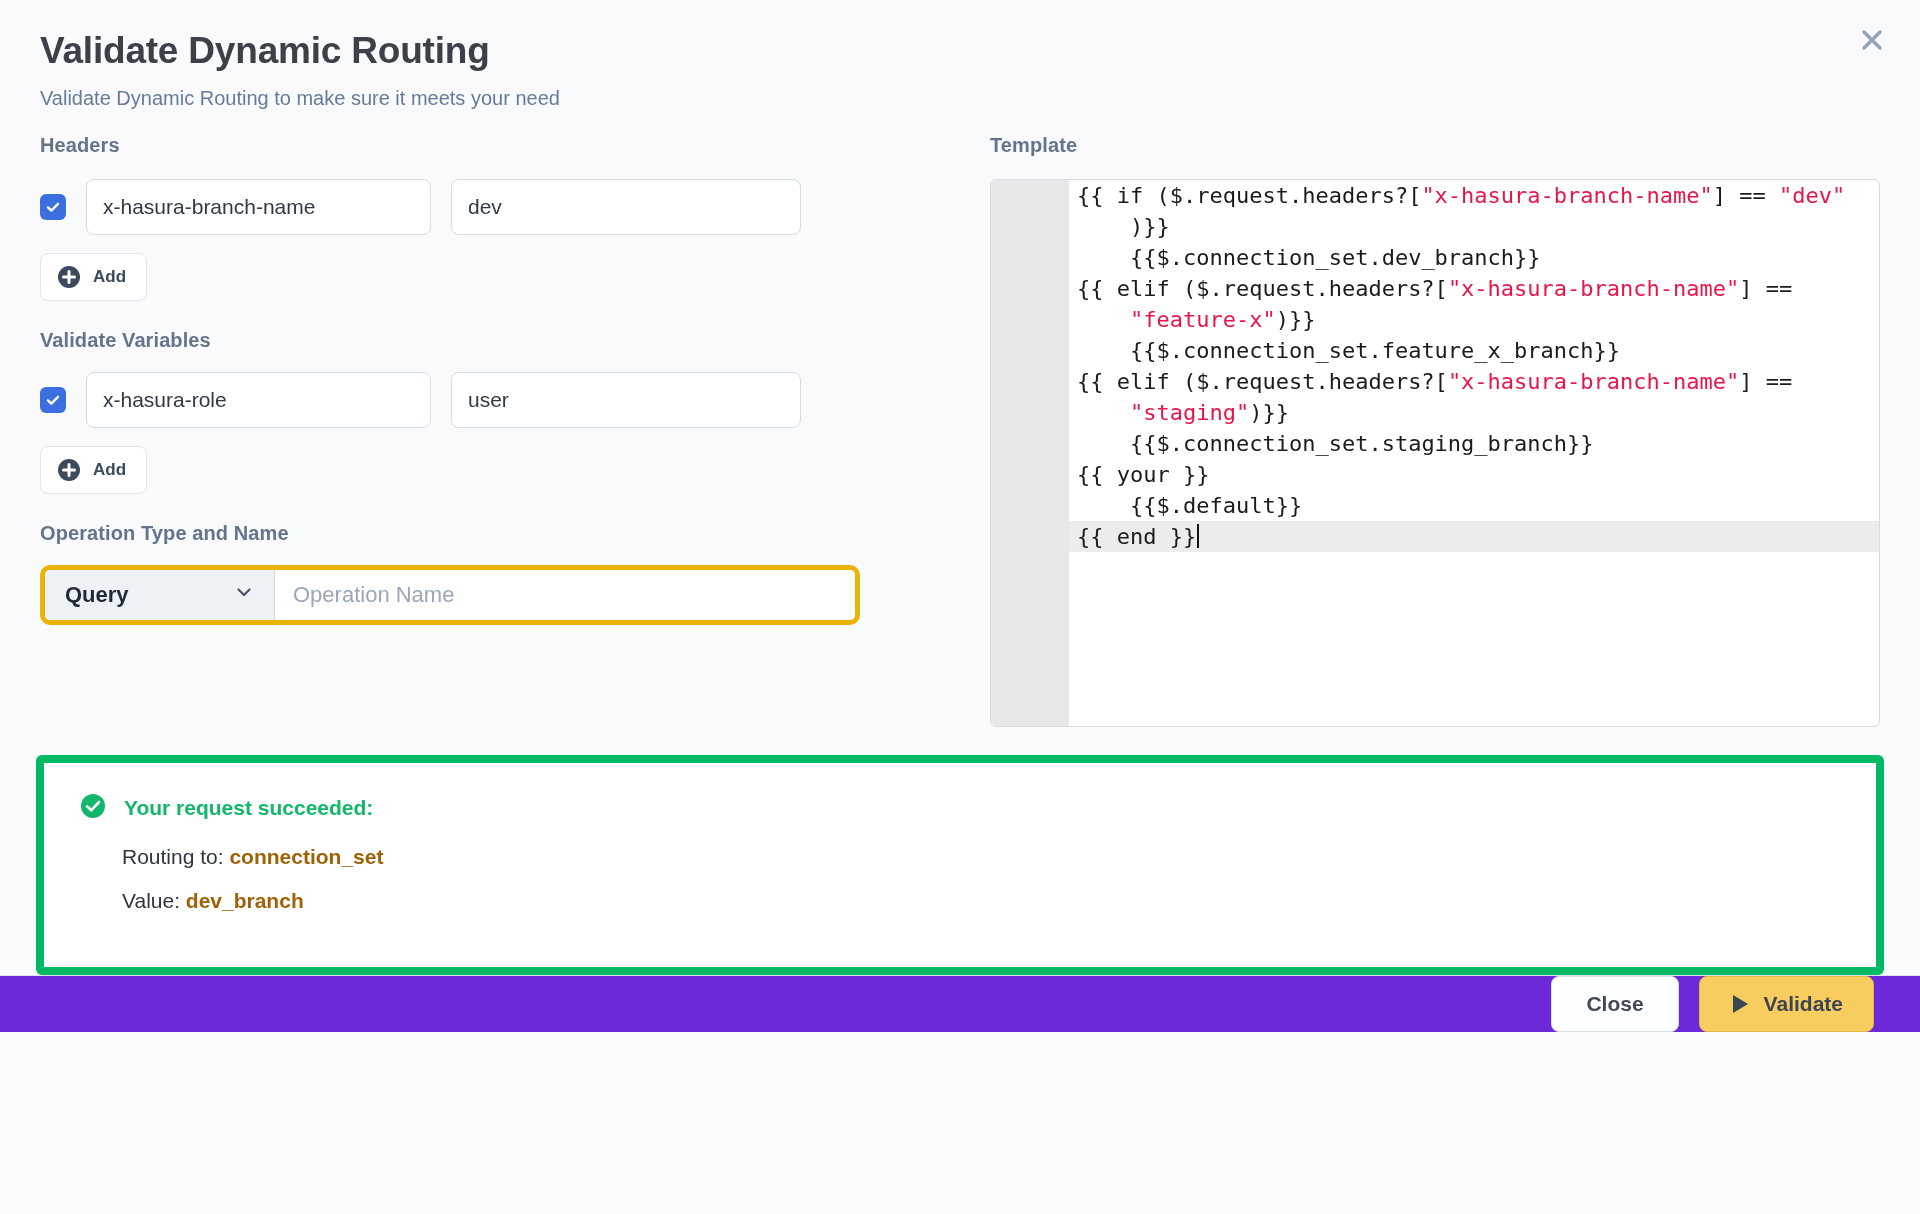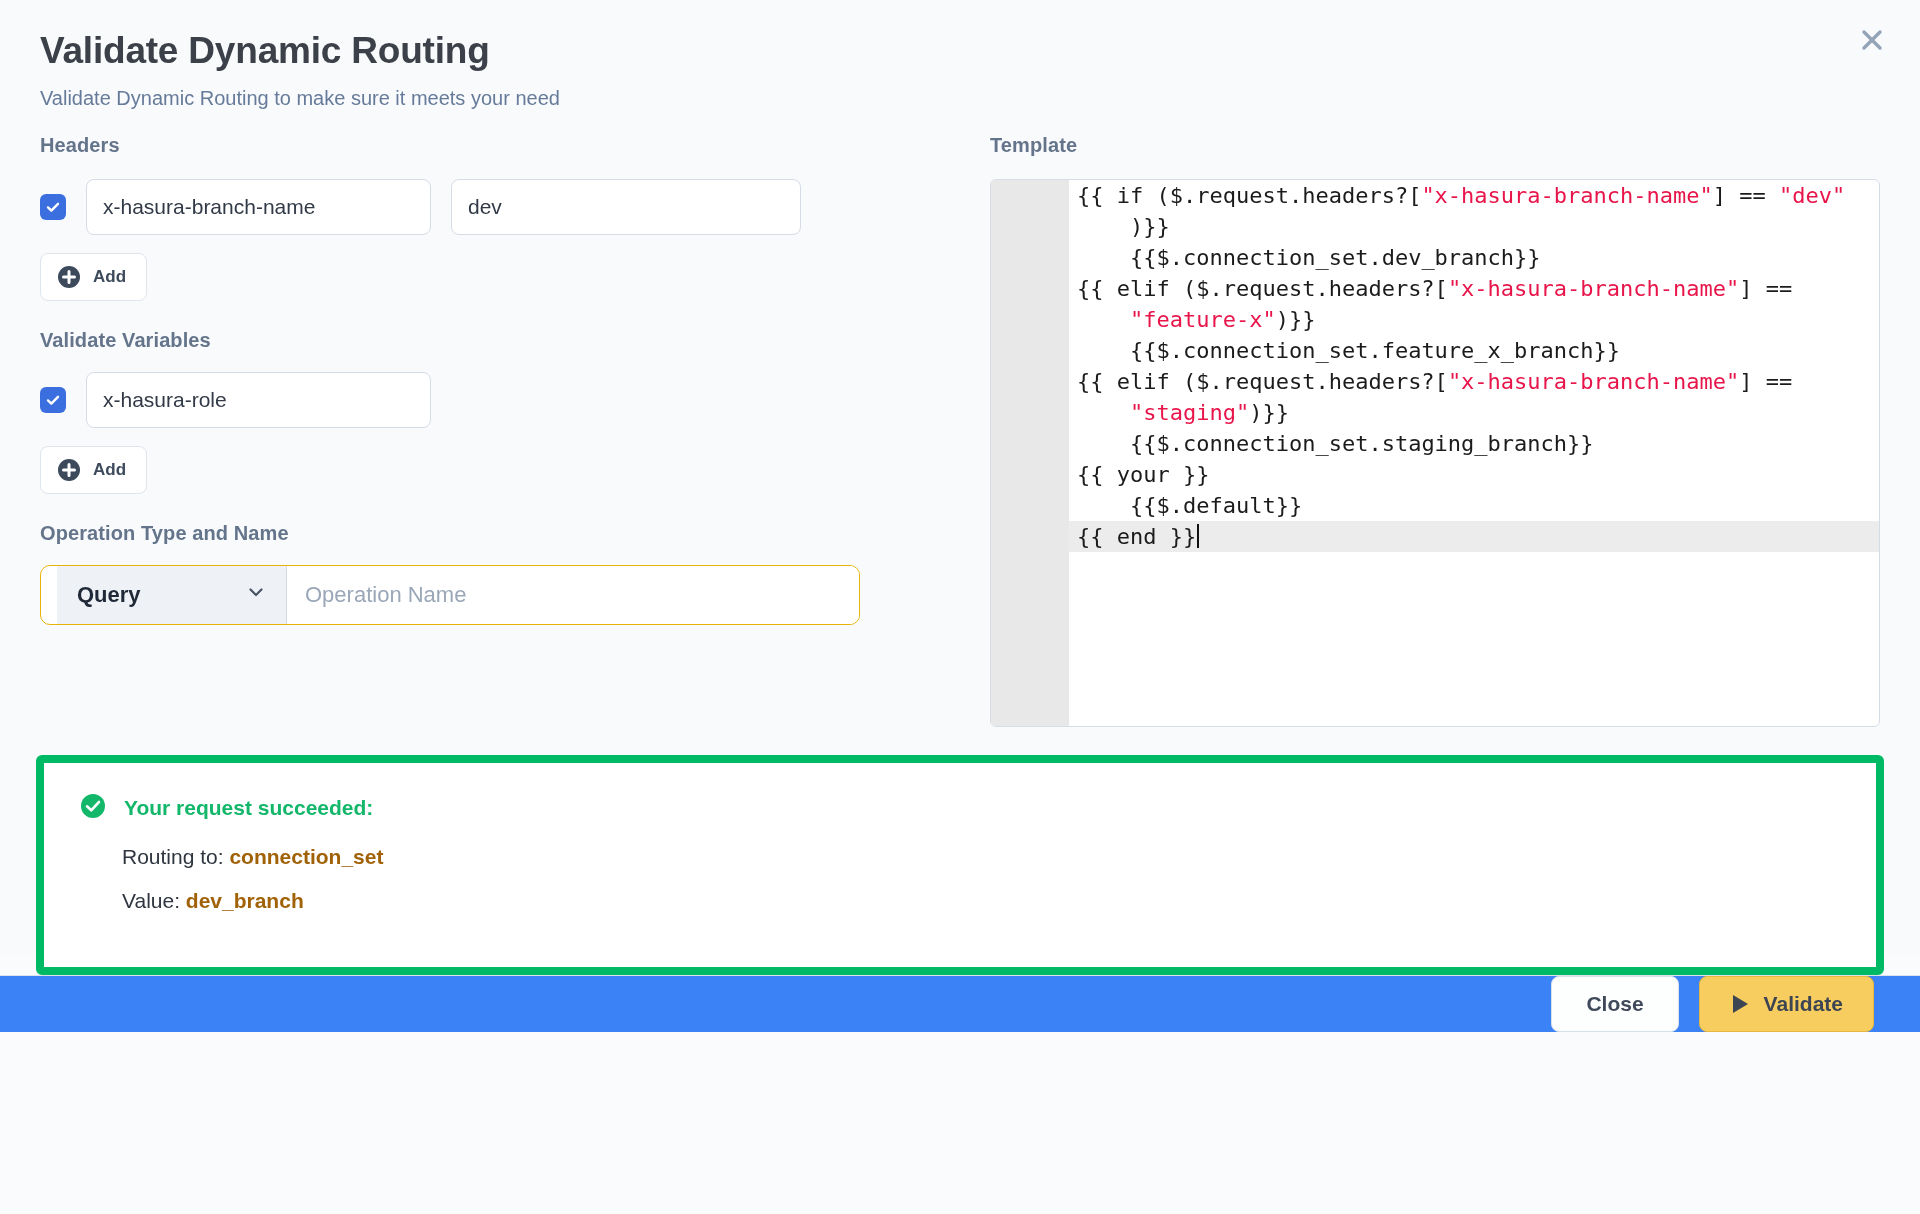--- a/index.html
+++ b/index.html
@@ -122,27 +122,26 @@
     cursor: pointer;
     margin-bottom: 28px;
     font-family: "Liberation Sans", sans-serif;
   }
   .add-btn svg { display: block; }
 
   
   .op-row {
     display: flex;
     align-items: stretch;
-    border: 1px solid #eab308;
+    border: 5px solid #eab308;
     border-radius: 10px;
     overflow: hidden;
     width: 820px;
     height: 60px;
     background: #fff;
-    padding-left: 16px;
   }
   .op-select {
     display: flex;
     align-items: center;
     justify-content: space-between;
     width: 230px;
     flex: 0 0 230px;
     background: #eef2f7;
     border-right: 1px solid #d5dce6;
     padding: 0 20px;
@@ -249,21 +248,21 @@
     color: #2f3640;
     margin-left: 42px;
     margin-bottom: 20px;
   }
   .result-line b { font-weight: bold; color: #a16207; }
 
   
   .modal-footer {
     margin-top: auto;
     border-top: 1px solid #dde3ec;
-    background: #3b82f6;
+    background: #6d28d9;
     height: 112px;
     display: flex;
     align-items: center;
     justify-content: flex-end;
     padding: 0 46px;
     gap: 20px;
   }
   .btn {
     height: 56px;
     border-radius: 8px;
@@ -338,20 +337,21 @@
       <div class="section-label tight">Validate Variables</div>
       <div class="kv-row">
         <div class="chk">
           <span>
             <svg width="16" height="16" viewBox="0 0 16 16">
               <path d="M3 8.4 L6.3 11.6 L13 4.8" stroke="#ffffff" stroke-width="2.4" fill="none" stroke-linecap="round" stroke-linejoin="round"></path>
             </svg>
           </span>
         </div>
         <input class="txtin key" value="x-hasura-role" style="">
+        <input class="txtin val" value="user" style="">
       </div>
       <button class="add-btn">
         <span>
           <svg width="24" height="24" viewBox="0 0 24 24">
             <circle cx="12" cy="12" r="11" fill="#3d4a5c"></circle>
             <path d="M12 6.5 V17.5 M6.5 12 H17.5" stroke="#ffffff" stroke-width="3" stroke-linecap="round"></path>
           </svg>
         </span>
         <span>Add</span>
       </button>

